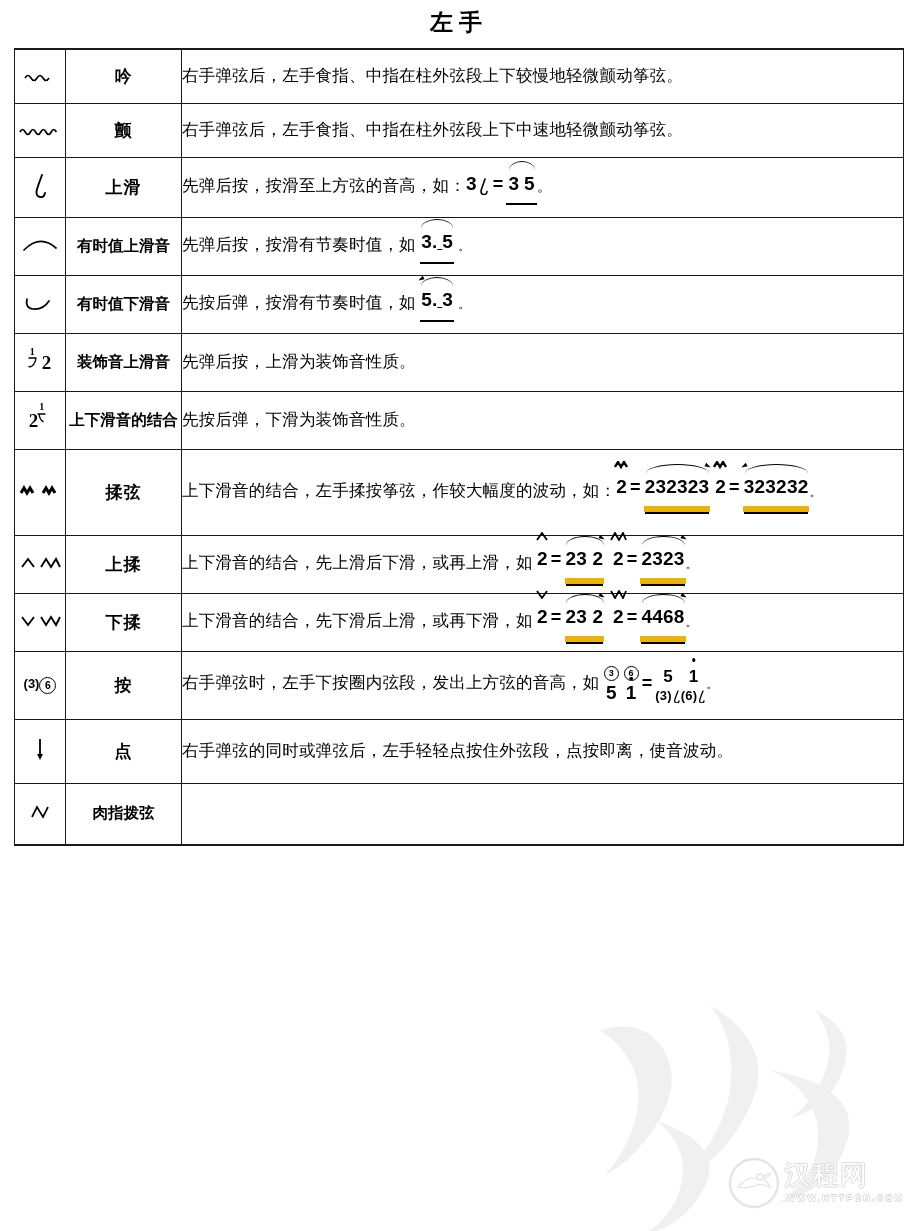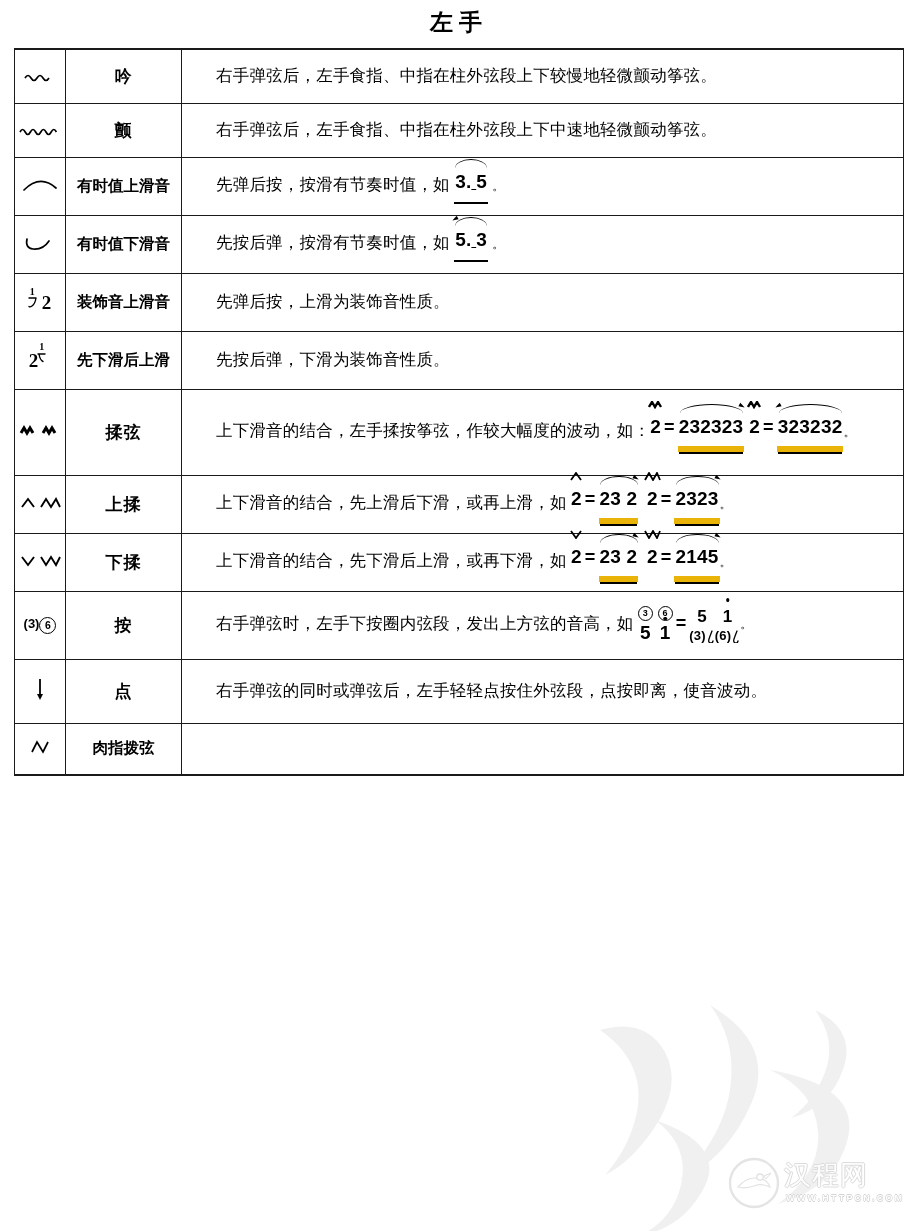--- a/index.html
+++ b/index.html
@@ -113,21 +113,21 @@
     font-family: "Liberation Serif", "DejaVu Serif", serif;
   }
   td.name.narrow { font-size: 15.5px; letter-spacing: 0px; }
   td.desc {
     font-size: 16.5px;
     line-height: 1.75;
     padding: 4px 6px 4px 7px;
     font-family: "Liberation Serif", "DejaVu Serif", serif;
     letter-spacing: 0.2px;
   }
-  td.desc .dtext { display: inline; margin-left: 34px; }
+  td.desc .dtext { display: inline; }
 
   
   .wave { display: inline-block; vertical-align: middle; }
 
   
   .grace {
     display: inline-block;
     position: relative;
     font-family: "Liberation Serif", serif;
     font-weight: bold;
@@ -322,20 +322,35 @@
         </svg>
       </td>
       <td class="name">颤</td>
       <td class="desc">
         <span class="dtext">右手弹弦后，左手食指、中指在柱外弦段上下中速地轻微颤动筝弦。</span>
       </td>
     </tr>
 
 
 
+    <tr style="height:60px">
+      <td class="sym">
+        <svg width="22" height="30" viewBox="0 0 22 30">
+          <path d="M13 4 q-3 8 -5 14 q-2 7 3 8 q4 1 5 -4" fill="none" stroke="#000" stroke-width="1.9" stroke-linecap="round"></path>
+        </svg>
+      </td>
+      <td class="name">上滑</td>
+      <td class="desc">
+        <span class="dtext">先弹后按，按滑至上方弦的音高，如：</span><span class="ex">
+          <span class="jnote">3</span><svg width="13" height="18" viewBox="0 0 13 18" style="vertical-align:middle">
+              <path d="M8 2 q-2 6 -3.5 10 q-1.5 5 2 5.5 q3 0.5 3.5 -3" fill="none" stroke="#000" stroke-width="1.6" stroke-linecap="round"></path>
+            </svg><span class="eq">=</span><span class="arcpair"><span class="arc"></span><span class="jnote">3</span>&nbsp;<span class="jnote">5</span></span>
+        </span><span class="ju">。</span>
+      </td>
+    </tr>
 
 
     <tr style="height:58px">
       <td class="sym">
         <svg width="38" height="16" viewBox="0 0 38 16">
           <path d="M3 13 q16 -16 32 -2" fill="none" stroke="#000" stroke-width="1.7" stroke-linecap="round"></path>
         </svg>
       </td>
       <td class="name narrow">有时值上滑音</td>
       <td class="desc">
@@ -380,21 +395,21 @@
       <td class="sym">
         <span class="grace">
           <span style="font-size:19px;font-weight:bold;vertical-align:middle;">2</span><span class="stack" style="height:22px;">
             <span class="one" style="top:-7px;">1</span>
             <svg class="curl" width="12" height="14" viewBox="0 0 12 14" style="position:absolute;top:2px;left:-1px;">
               <path d="M1 3 h7 M2 3 q1 6 4 7.5" fill="none" stroke="#000" stroke-width="1.4" stroke-linecap="round"></path>
             </svg>
           </span>
         </span>
       </td>
-      <td class="name narrow">先下滑后上滑</td>
+      <td class="name narrow">上下滑音的结合</td>
       <td class="desc">
         <span class="dtext">先按后弹，下滑为装饰音性质。</span>
       </td>
     </tr>
 
     <tr style="height:86px">
       <td class="sym">
         <svg width="44" height="12" viewBox="0 0 44 12">
           <path d="M3 8 L6 3 L9 8 L12 3 L15 8" fill="none" stroke="#000" stroke-width="3" stroke-linejoin="miter"></path>
           <path d="M25 8 L28 3 L31 8 L34 3 L37 8" fill="none" stroke="#000" stroke-width="3" stroke-linejoin="miter"></path>
@@ -444,21 +459,21 @@
       </td>
       <td class="name">下揉</td>
       <td class="desc">
         <span class="dtext">上下滑音的结合，先下滑后上滑，或再下滑，如</span>&nbsp;<span class="ex">
           <span class="vbox"><svg class="vmark" width="14" height="9" viewBox="0 0 14 9" style="top:-13px;">
                 <path d="M2 1 L7 8 L12 1" fill="none" stroke="#000" stroke-width="1.8"></path>
               </svg><span class="jnote">2</span></span><span class="eq">=</span><span class="grp u2"><span class="arc"></span><span class="arrowR"></span><span class="jnote">23&nbsp;2</span></span>
         </span>&nbsp;&nbsp;<span class="ex">
           <span class="vbox"><svg class="vmark" width="18" height="9" viewBox="0 0 18 9" style="top:-13px;">
                 <path d="M2 1 L6 8 L10 1 L14 8 L17 1" fill="none" stroke="#000" stroke-width="1.8"></path>
-              </svg><span class="jnote">2</span></span><span class="eq">=</span><span class="grp u2"><span class="arc"></span><span class="arrowR"></span><span class="jnote">2145</span></span>
+              </svg><span class="jnote">2</span></span><span class="eq">=</span><span class="grp u2"><span class="arc"></span><span class="arrowR"></span><span class="jnote">4468</span></span>
         </span><span class="circ-end">。</span>
       </td>
     </tr>
 
     <tr style="height:68px">
       <td class="sym" style="font-size:13px;font-weight:bold;">
         <span class="paren">(3)</span><span class="circnum">6</span>
       </td>
       <td class="name">按</td>
       <td class="desc">
@@ -480,21 +495,21 @@
         </svg>
       </td>
       <td class="name">点</td>
       <td class="desc">
         <span class="dtext">右手弹弦的同时或弹弦后，左手轻轻点按住外弦段，点按即离，使音波动。</span>
       </td>
     </tr>
 
 
 
-    <tr class="thick-bot" style="height:52px">
+    <tr class="thick-bot" style="height:62px">
       <td class="sym">
         <svg width="24" height="16" viewBox="0 0 24 16">
           <path d="M4 13 L9 3 L15 13 L20 3" fill="none" stroke="#000" stroke-width="1.7"></path>
         </svg>
       </td>
       <td class="name narrow">肉指拨弦</td>
       <td class="desc">
         <span class="dtext"></span>
       </td>
     </tr>

